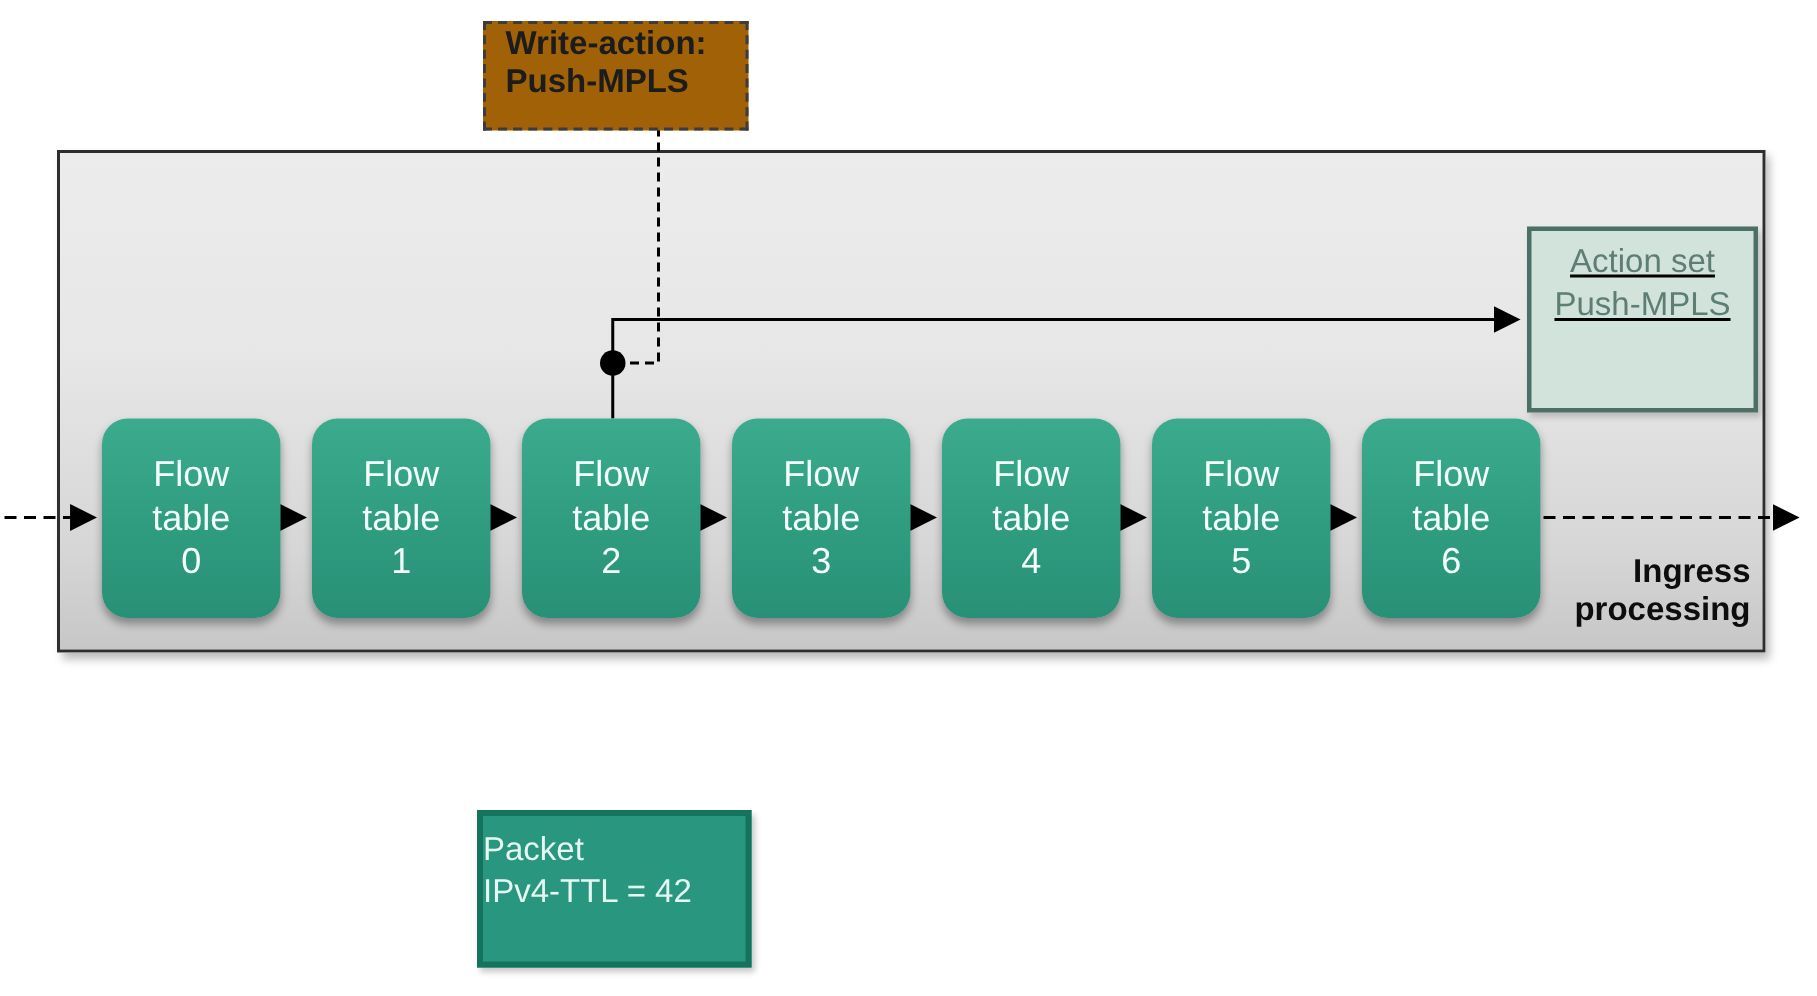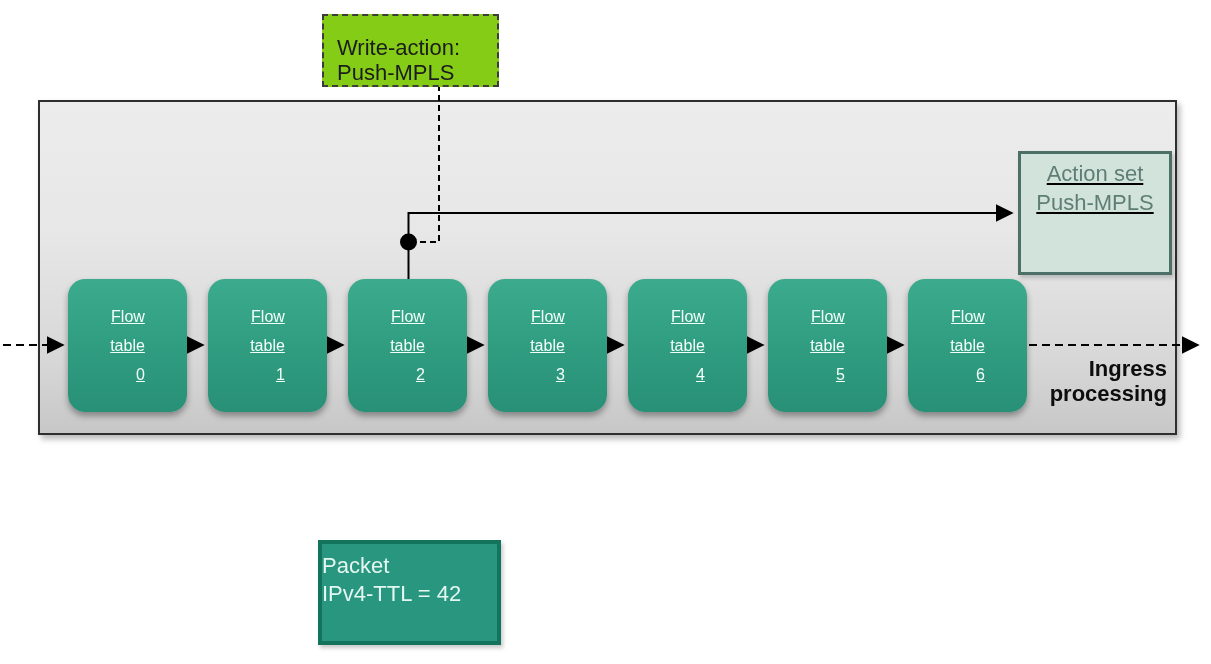--- a/index.html
+++ b/index.html
@@ -13,22 +13,22 @@
     border:2px solid #2e2e2e;
     background:linear-gradient(180deg,#ececec 0%,#e7e7e7 40%,#d6d6d6 80%,#c7c7c7 100%);
     box-shadow:3px 4px 6px rgba(0,0,0,0.28);
     z-index:1;
   }
   
   .wires{position:absolute;left:0;top:0;width:1211px;height:664px;z-index:2;pointer-events:none;}
   
   .write-action-box{
     position:absolute;left:322px;top:14px;width:173px;height:69px;
-    border:2px dashed #3c3c3c;background:#84cc16;z-index:3;
-    display:flex;align-items:flex-end;
+    border:2px dashed #3c3c3c;background:#a16207;z-index:3;
+    display:flex;align-items:flex-start;font-weight:bold;
   }
   .write-action-box .label{
     padding-left:13px;font-size:22px;line-height:25px;color:#1c1c1c;
     white-space:pre-line;text-align:left;
   }
   
   .action-set-box{
     position:absolute;left:1018px;top:151px;width:148px;height:118px;
     background:#d2e3dc;border:3px solid #4c7065;z-index:3;
     box-shadow:2px 3px 4px rgba(0,0,0,0.18);
@@ -40,25 +40,25 @@
   }
   
   .flow-table{
     position:absolute;top:279px;width:119px;height:133px;border-radius:17px;
     background:linear-gradient(180deg,#3cab8d 0%,#2f9c80 55%,#28907563 );
     background:linear-gradient(180deg,#3cab8d 0%,#2f9c80 55%,#289076 100%);
     box-shadow:0 4px 6px rgba(0,0,0,0.35);
     display:flex;align-items:center;justify-content:center;z-index:3;
   }
   .flow-table .label{
-    color:#f3fffb;font-size:16px;line-height:29px;text-align:right;white-space:pre-line;text-decoration:underline;
+    color:#f3fffb;font-size:24px;line-height:29px;text-align:center;white-space:pre-line;
   }
   
   .ingress-label{
-    position:absolute;right:44px;top:356px;z-index:3;
+    position:absolute;right:44px;top:368px;z-index:3;
     font-size:22px;line-height:25px;font-weight:bold;color:#0d0d0d;
     text-align:right;white-space:pre-line;
   }
   
   .packet-box{
     position:absolute;left:318px;top:540px;width:175px;height:97px;
     background:#299680;border:4px solid #14735d;z-index:3;
     box-shadow:2px 3px 4px rgba(0,0,0,0.22);
   }
   .packet-box .label{

